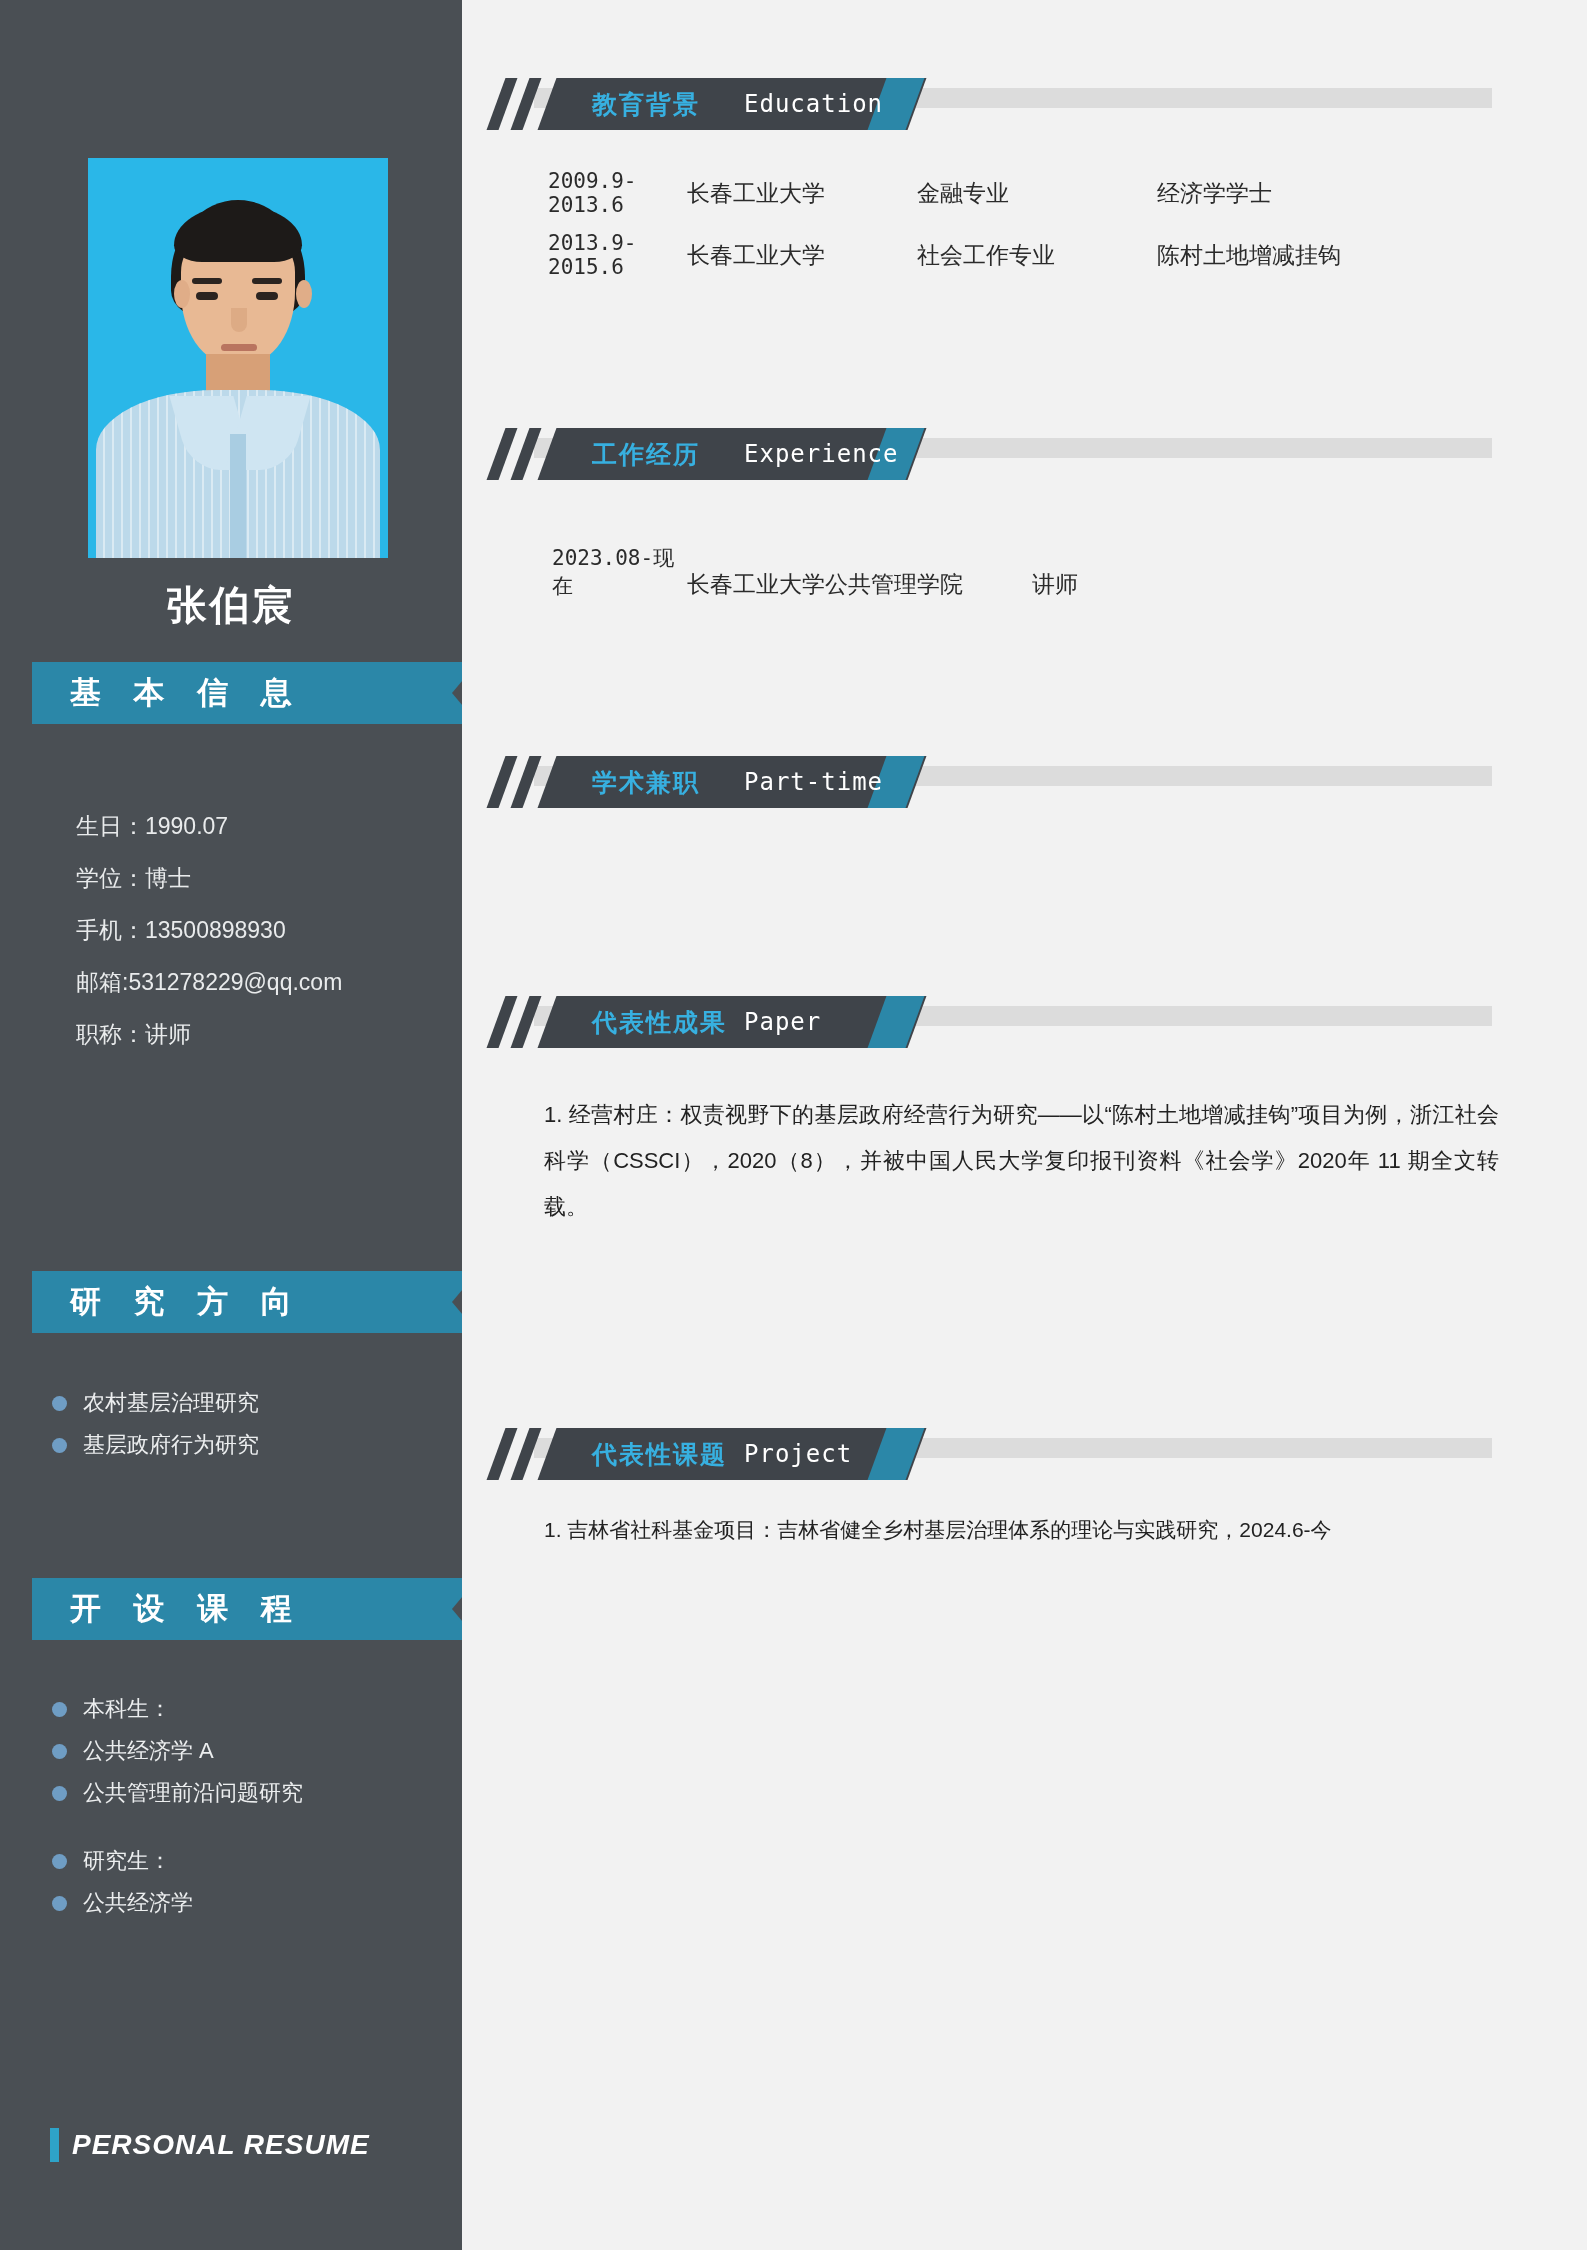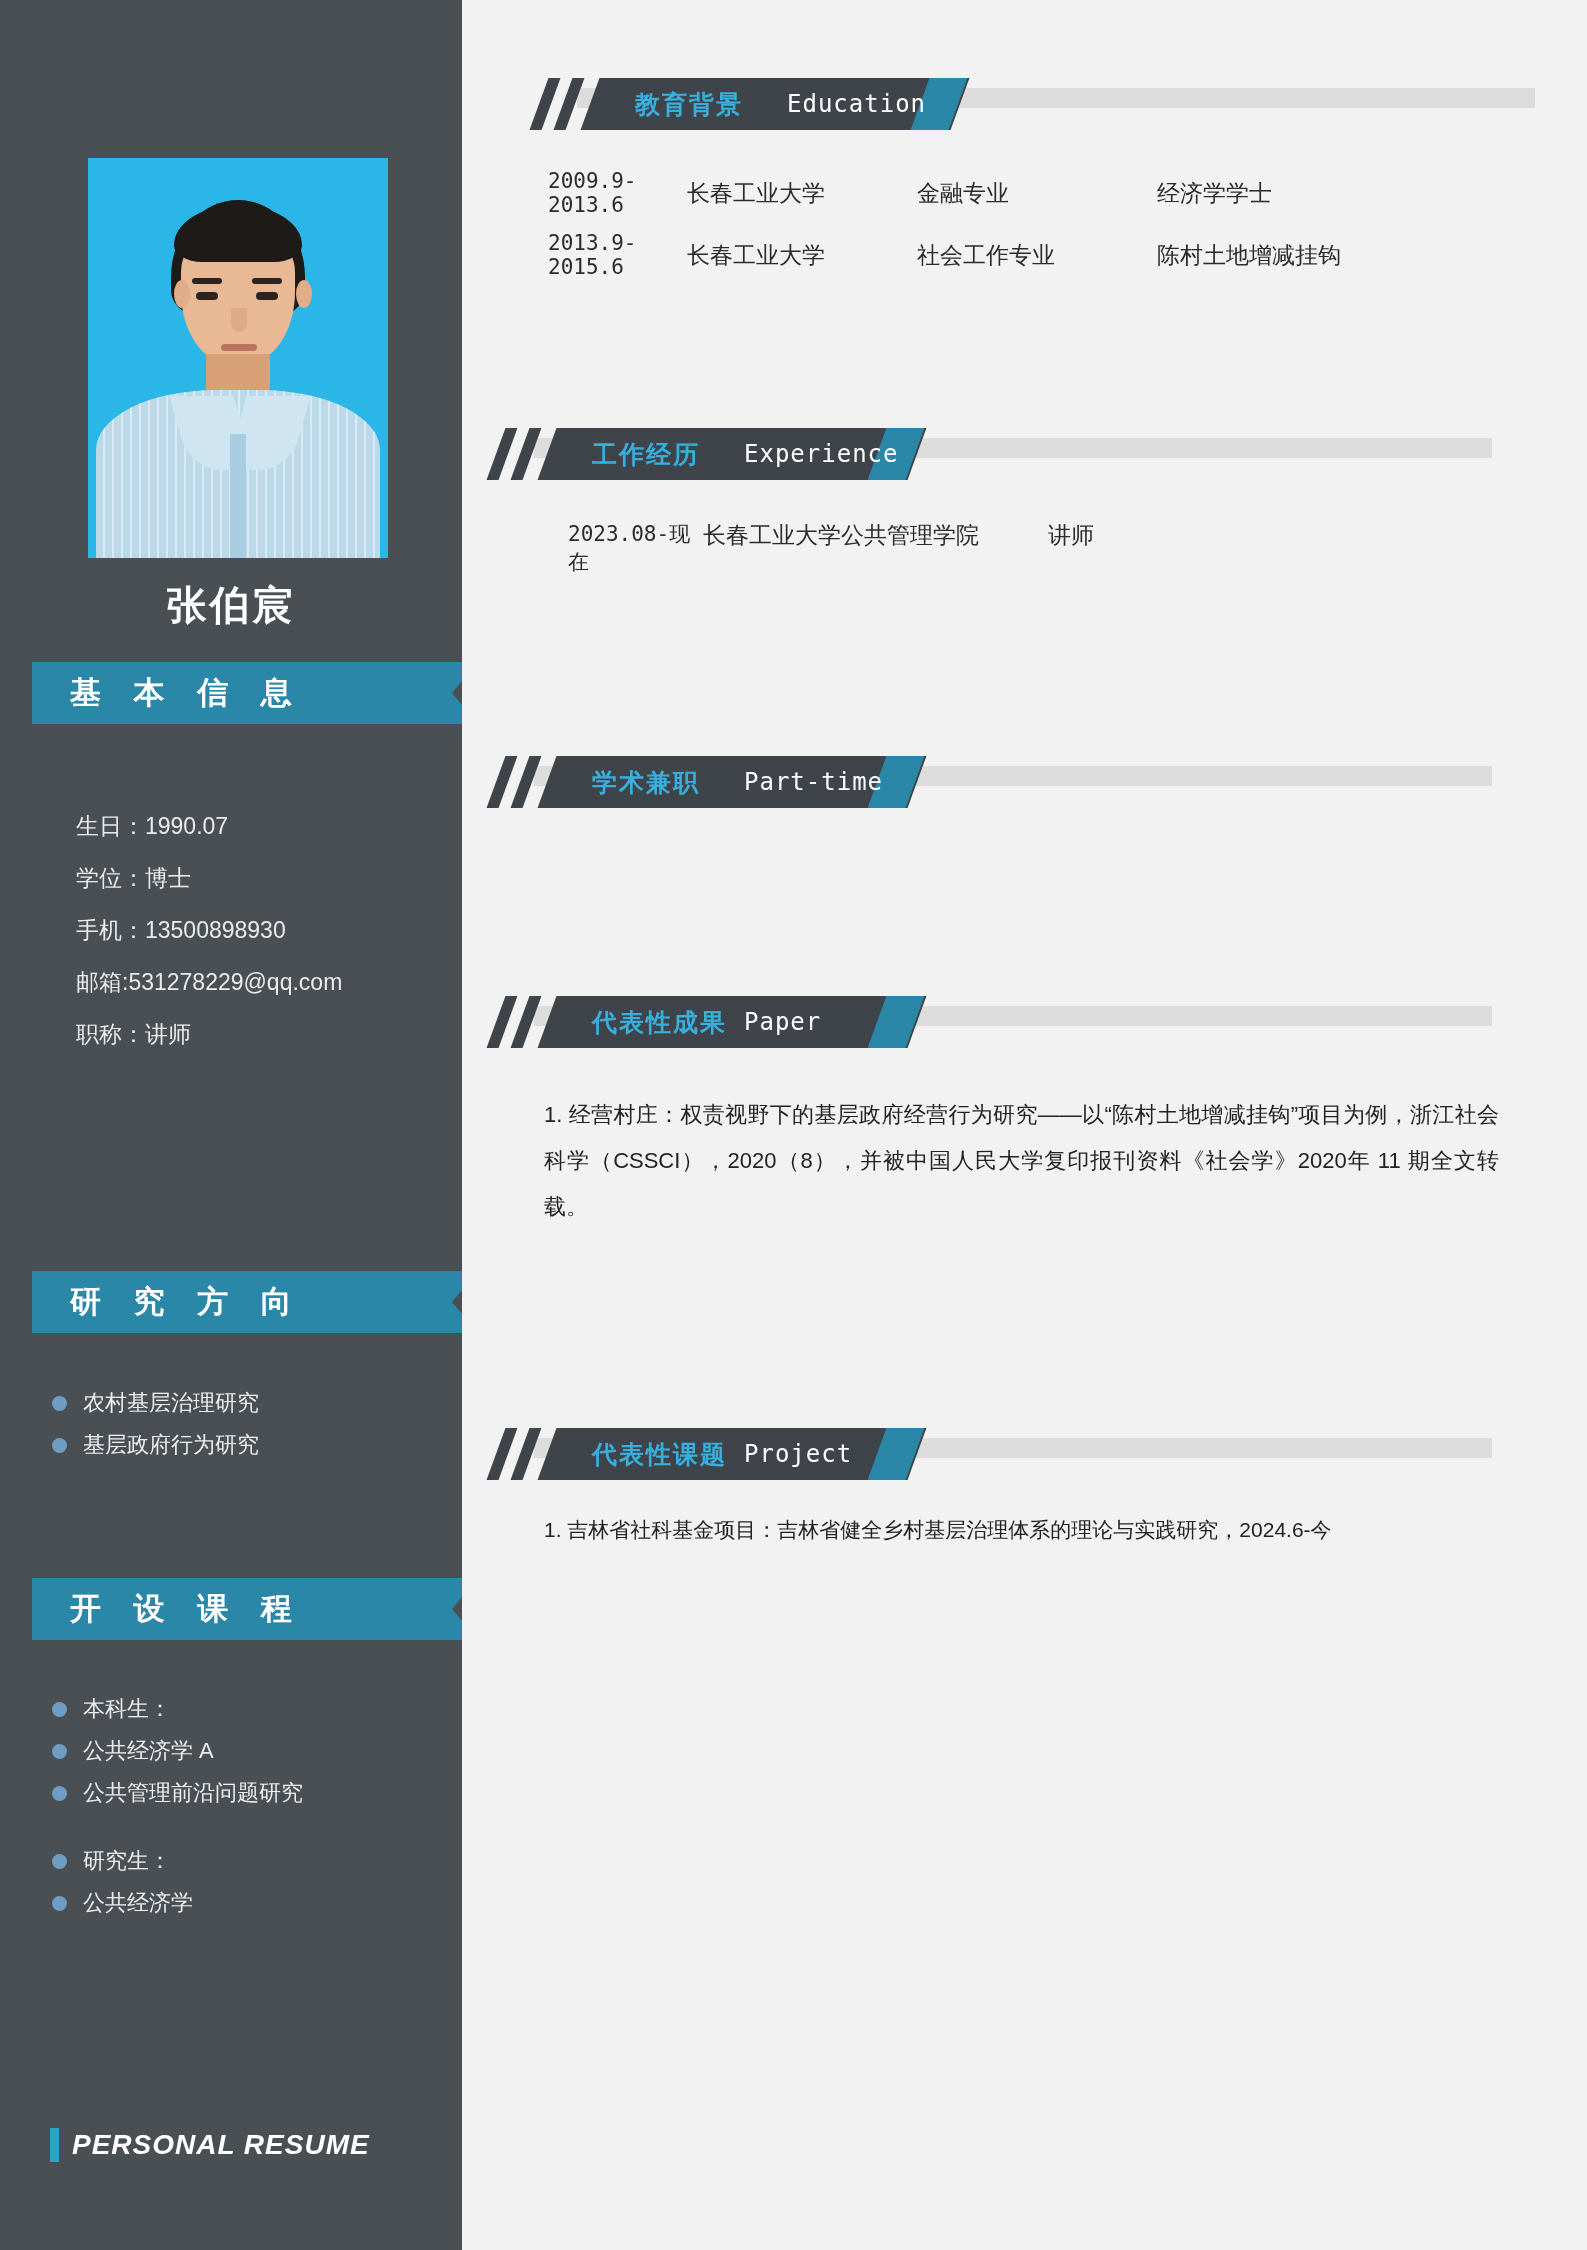--- a/index.html
+++ b/index.html
@@ -265,25 +265,26 @@
     height: 62px;
     align-items: center;
   }
   .edu-c0 { width: 225px; padding-left: 86px; font-family: "DejaVu Sans Mono", monospace; font-size: 21px;}
   .edu-c1 { width: 230px; }
   .edu-c2 { width: 240px; }
   .edu-c3 { width: 290px; }
 
   .exp-row {
     position: absolute;
-    left: 16px;
+    left: 0;
     display: flex;
-    align-items: flex-start;
+    align-items: flex-end;
     font-size: 23px;
     color: #2b2b2b;
+    margin-top: 24px;
   }
   .exp-c0 { width: 225px; padding-left: 90px; font-family: "DejaVu Sans Mono", monospace; font-size: 21px; }
   .exp-c1 { width: 345px; }
   .exp-c2 { width: 200px; }
 
   .para {
     position: absolute;
     left: 82px;
     width: 955px;
     font-size: 22px;
@@ -391,21 +392,21 @@
     </div>
 
     <div id="footer-brand">
       <span class="bar"></span>
       <span class="txt">PERSONAL RESUME</span>
     </div>
   </div>
 
   <div id="main">
 
-    <div class="sec-header" style="top: 78px; margin-left: 43px;">
+    <div class="sec-header" style="top: 78px;">
       <div class="sh-shadow"></div>
       <div class="sh-slash1"></div>
       <div class="sh-slash2"></div>
       <div class="sh-dark"></div>
       <div class="sh-accent"></div>
       <div class="sh-cn">教育背景</div>
       <div class="sh-en">Education</div>
     </div>
 
     <div class="edu-table" style="top: 162px;">

